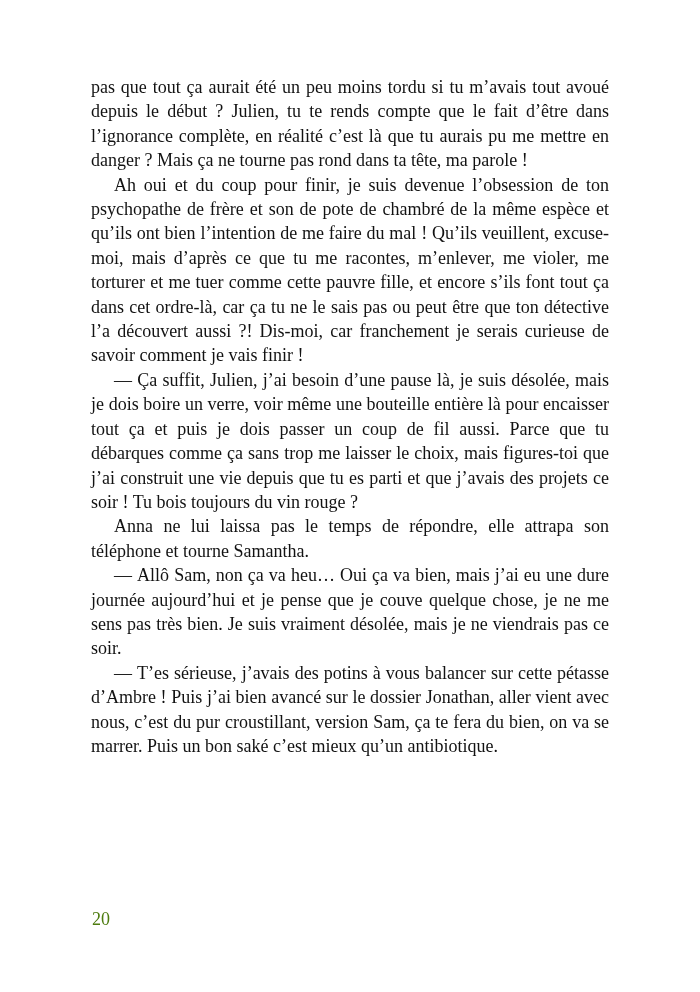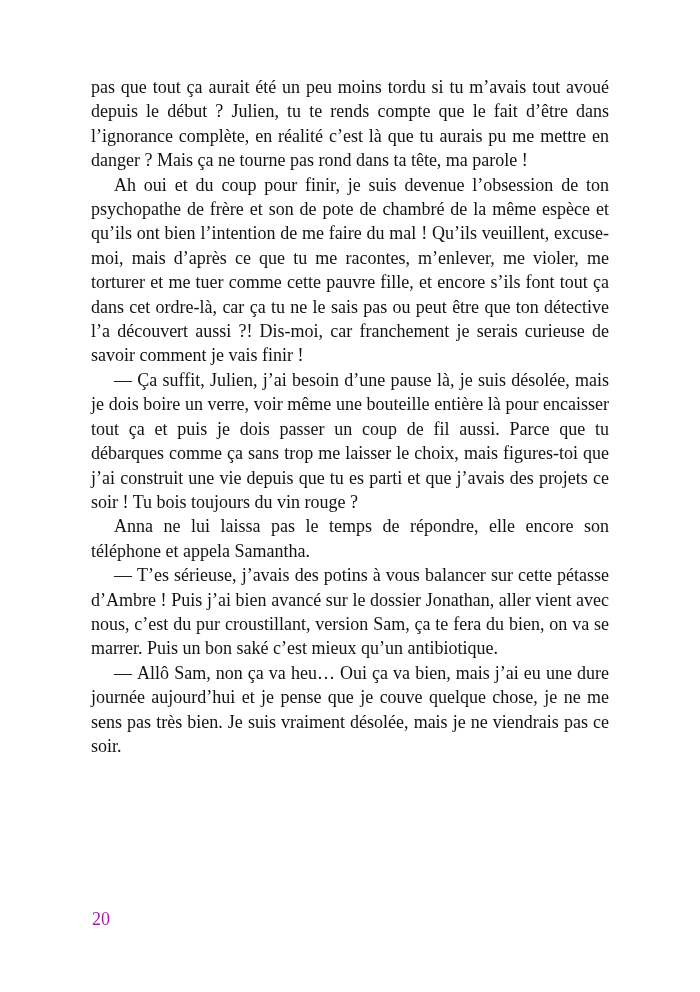--- a/index.html
+++ b/index.html
@@ -35,29 +35,29 @@
   }
   p.para.continuation {
     text-indent: 0;
   }
   .page-number {
     position: absolute;
     left: 92px;
     top: 907px;
     font-size: 18px;
     line-height: 24px;
-    color: #a21caf;
+    color: #4d7c0f;
   }
 </style>
 </head>
 <body>
 
 <div class="page">
   <div class="text-block">
     <p class="para continuation">pas que tout ça aurait été un peu moins tordu si tu m’avais tout avoué depuis le début&nbsp;? Julien, tu te rends compte que le fait d’être dans l’ignorance complète, en réalité c’est là que tu aurais pu me mettre en danger&nbsp;? Mais ça ne tourne pas rond dans ta tête, ma parole&nbsp;!</p>
     <p class="para">Ah oui et du coup pour finir, je suis devenue l’obsession de ton psychopathe de frère et son de pote de chambré de la même espèce et qu’ils ont bien l’intention de me faire du mal&nbsp;! Qu’ils veuillent, excuse-moi, mais d’après ce que tu me racontes, m’enlever, me violer, me torturer et me tuer comme cette pauvre fille, et encore s’ils font tout ça dans cet ordre-là, car ça tu ne le sais pas ou peut être que ton détective l’a découvert aussi&nbsp;?! Dis-moi, car franchement je serais curieuse de savoir comment je vais finir&nbsp;!</p>
     <p class="para">—&nbsp;Ça suffit, Julien, j’ai besoin d’une pause là, je suis désolée, mais je dois boire un verre, voir même une bouteille entière là pour encaisser tout ça et puis je dois passer un coup de fil aussi. Parce que tu débarques comme ça sans trop me laisser le choix, mais figures-toi que j’ai construit une vie depuis que tu es parti et que j’avais des projets ce soir&nbsp;! Tu bois toujours du vin rouge&nbsp;?</p>
-    <p class="para">Anna ne lui laissa pas le temps de répondre, elle encore son téléphone et appela Samantha.</p>
+    <p class="para">Anna ne lui laissa pas le temps de répondre, elle attrapa son téléphone et tourne Samantha.</p>
+    <p class="para">—&nbsp;Allô Sam, non ça va heu… Oui ça va bien, mais j’ai eu une dure journée aujourd’hui et je pense que je couve quelque chose, je ne me sens pas très bien. Je suis vraiment désolée, mais je ne viendrais pas ce soir.</p>
     <p class="para">—&nbsp;T’es sérieuse, j’avais des potins à vous balancer sur cette pétasse d’Ambre&nbsp;! Puis j’ai bien avancé sur le dossier Jonathan, aller vient avec nous, c’est du pur croustillant, version Sam, ça te fera du bien, on va se marrer. Puis un bon saké c’est mieux qu’un antibiotique.</p>
-    <p class="para">—&nbsp;Allô Sam, non ça va heu… Oui ça va bien, mais j’ai eu une dure journée aujourd’hui et je pense que je couve quelque chose, je ne me sens pas très bien. Je suis vraiment désolée, mais je ne viendrais pas ce soir.</p>
   </div>
   <div class="page-number">20</div>
 </div>
 
 </body></html>

